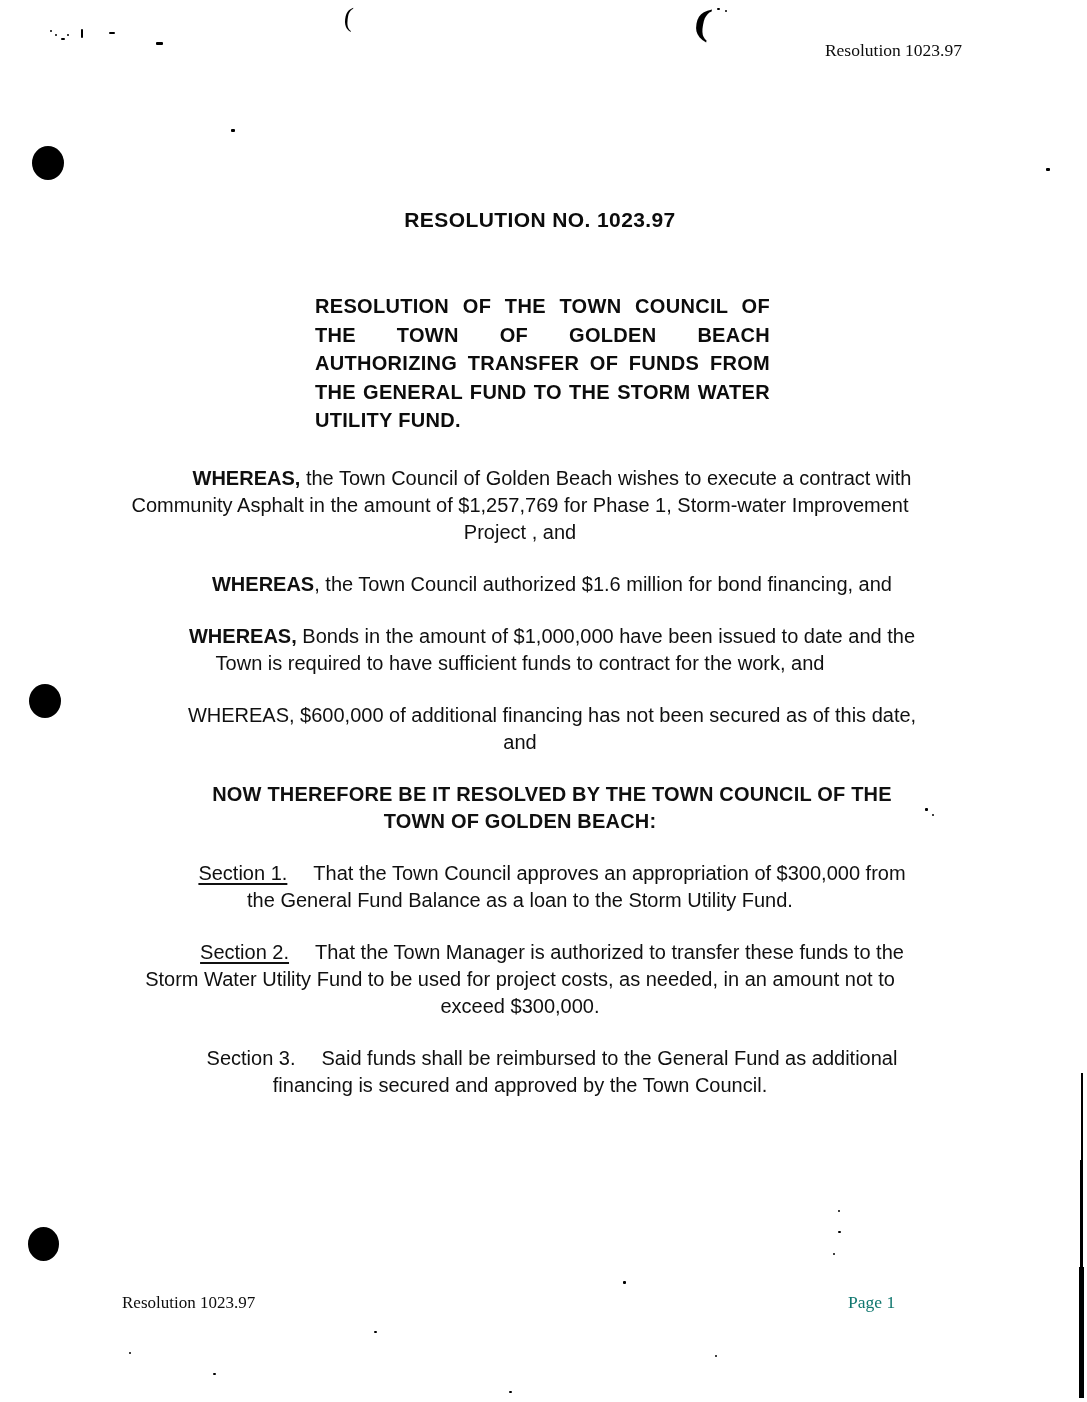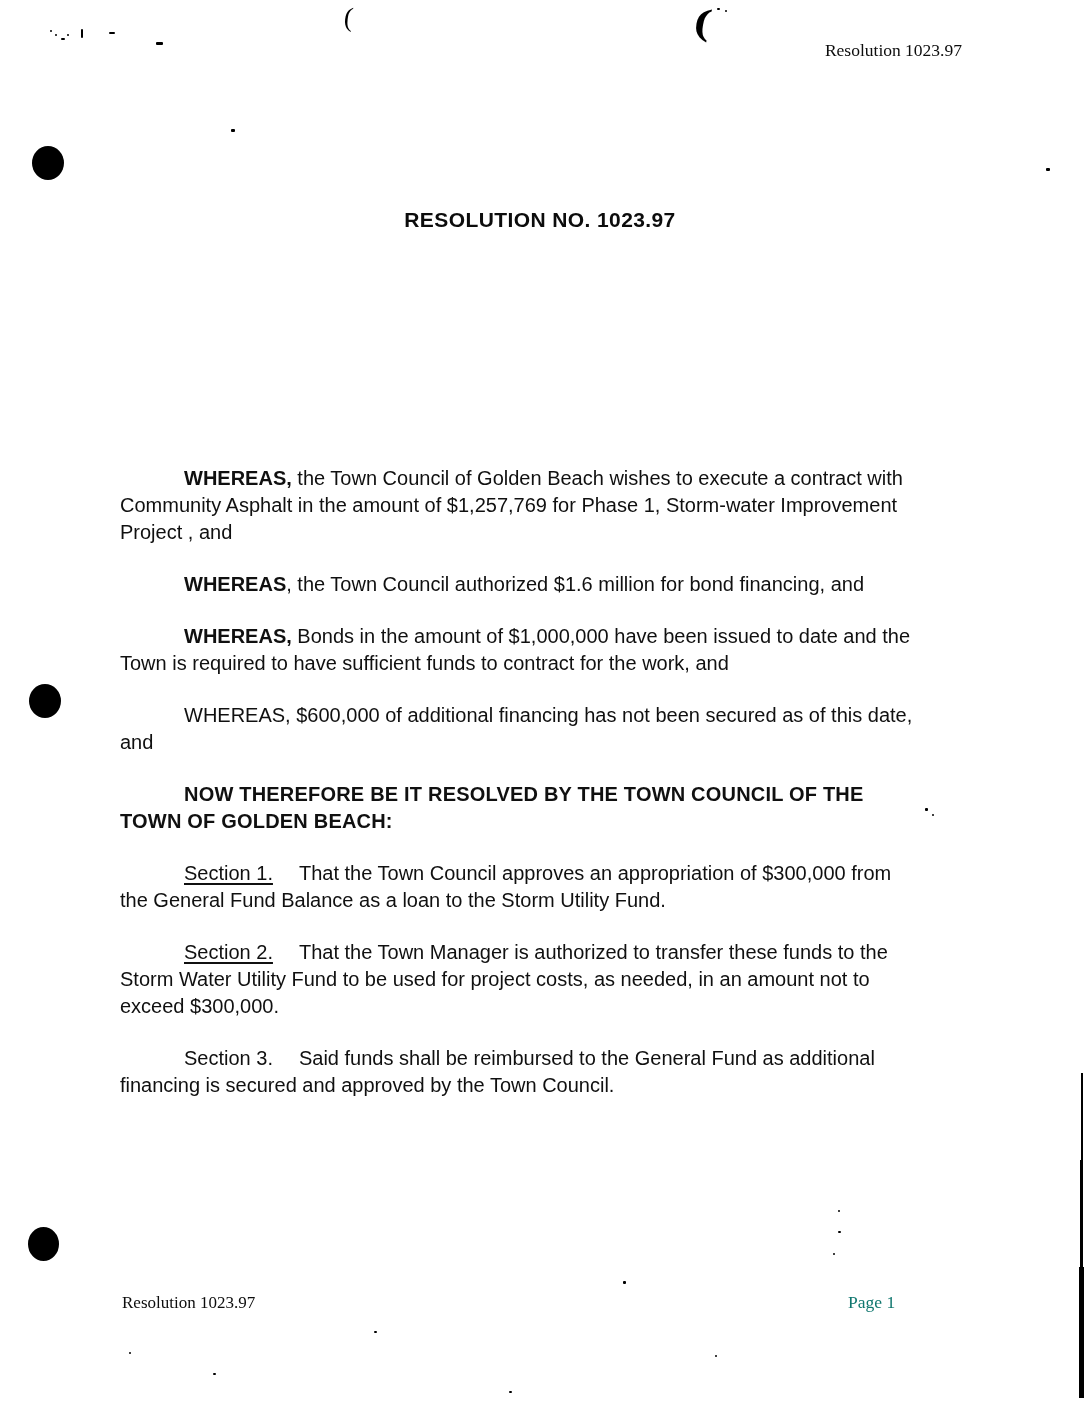--- a/index.html
+++ b/index.html
@@ -48,21 +48,21 @@
   .doc-subject{
     position:absolute; left:315px; top:292px; width:455px;
     font-weight:700; font-size:20px; line-height:28.5px;
     letter-spacing:0.3px; text-align:justify; color:#0c0c0c;
   }
   
   .doc-body{
     position:absolute; left:120px; top:465px; width:800px;
     font-size:20px; line-height:27px; color:#101010;
   }
-  .para{margin:0 0 25px 0; text-indent:64px;}
+  .para{margin:0 0 25px 0; text-indent:64px;text-align:center;}
   .para.bold-all{font-weight:700; letter-spacing:0.2px;}
   .lead.bold{font-weight:700;}
   .lead.bold-underline{
     font-weight:400; text-decoration:underline;
     text-decoration-thickness:2px; text-underline-offset:3px;
   }
   .gap{display:inline-block; width:26px;}
   
   .footer-left{
     position:absolute; left:122px; top:1293px;
@@ -89,20 +89,21 @@
   <span class="mark-paren-large">(</span>
 
   <div class="header-ref">Resolution 1023.97</div>
 
   <div class="punch-hole hole-1"></div>
   <div class="punch-hole hole-2"></div>
   <div class="punch-hole hole-3"></div>
 
   <div class="doc-title">RESOLUTION NO. 1023.97</div>
 
+  <div class="doc-subject">RESOLUTION OF THE TOWN COUNCIL OF THE TOWN OF GOLDEN BEACH AUTHORIZING TRANSFER OF FUNDS FROM THE GENERAL FUND TO THE STORM WATER UTILITY FUND.</div>
 
   <div class="doc-body">
       <div class="para"><span class="lead bold">WHEREAS,</span><span> the Town Council of Golden Beach wishes to execute a contract with Community Asphalt in the amount of $1,257,769 for Phase 1, Storm-water Improvement Project , and</span></div>
       <div class="para"><span class="lead bold">WHEREAS</span><span>, the Town Council authorized $1.6 million for bond financing, and</span></div>
       <div class="para"><span class="lead bold">WHEREAS,</span><span> Bonds in the amount of $1,000,000 have been issued to date and the Town is required to have sufficient funds to contract for the work, and</span></div>
       <div class="para"><span>WHEREAS, $600,000 of additional financing has not been secured as of this date, and</span></div>
       <div class="para bold-all"><span>NOW THEREFORE BE IT RESOLVED BY THE TOWN COUNCIL OF THE TOWN OF GOLDEN BEACH:</span></div>
       <div class="para"><span class="lead bold-underline">Section 1.</span><span class="gap"></span><span>That the Town Council approves an appropriation of $300,000 from the General Fund Balance as a loan to the Storm Utility Fund.</span></div>
       <div class="para"><span class="lead bold-underline">Section 2.</span><span class="gap"></span><span>That the Town Manager is authorized to transfer these funds to the Storm Water Utility Fund to be used for project costs, as needed, in an amount not to exceed $300,000.</span></div>
       <div class="para"><span class="lead none">Section 3.</span><span class="gap"></span><span>Said funds shall be reimbursed to the General Fund as additional financing is secured and approved by the Town Council.</span></div>

